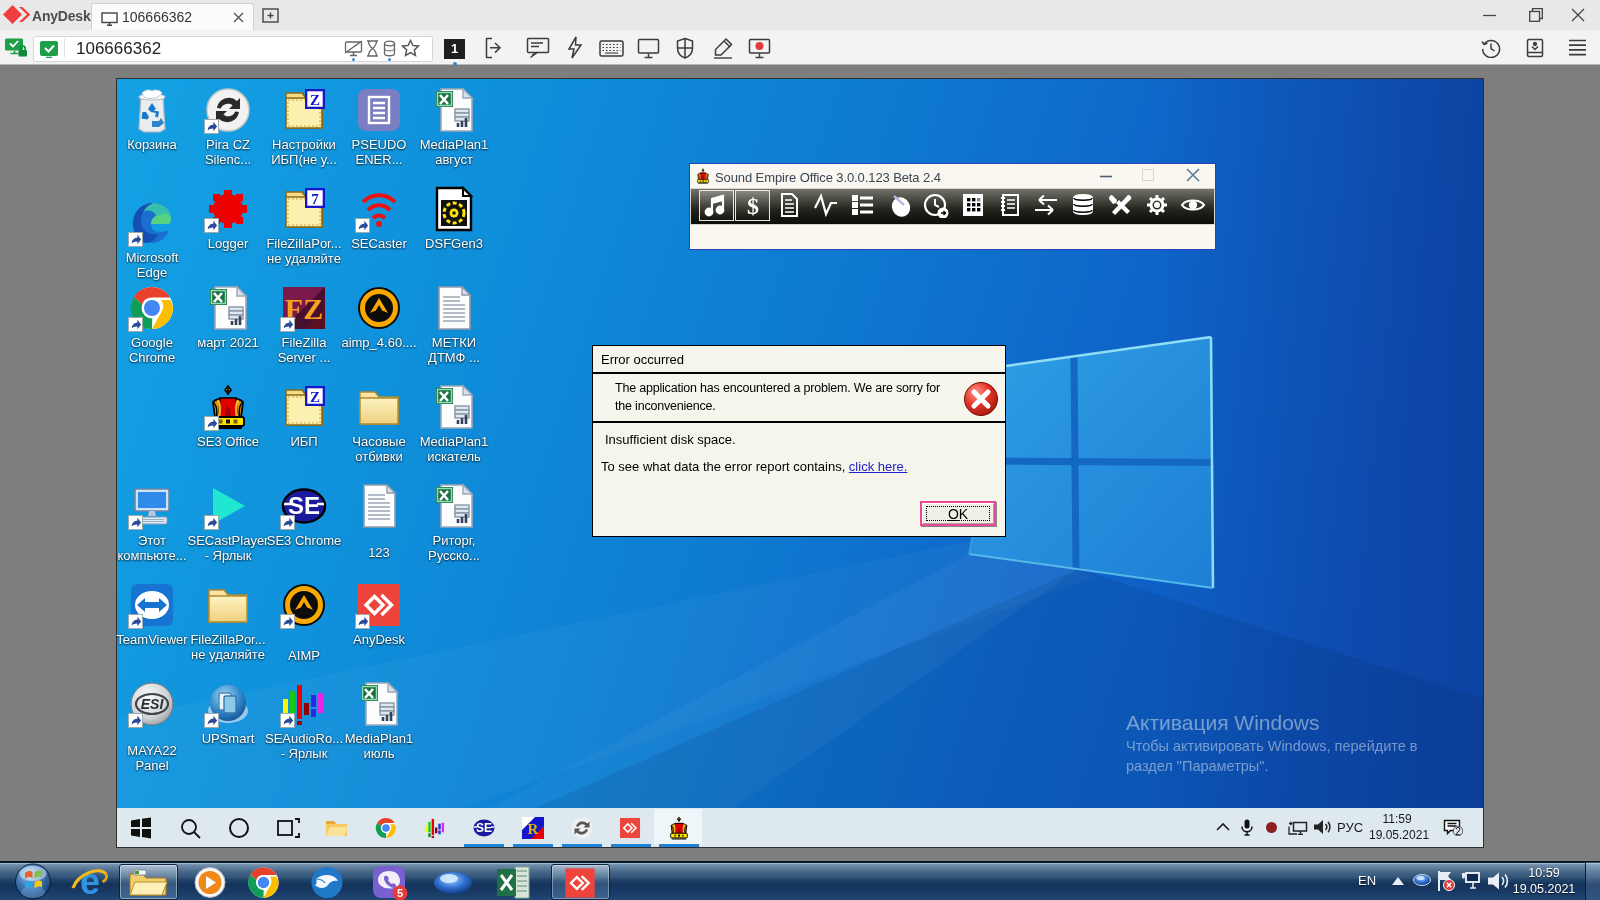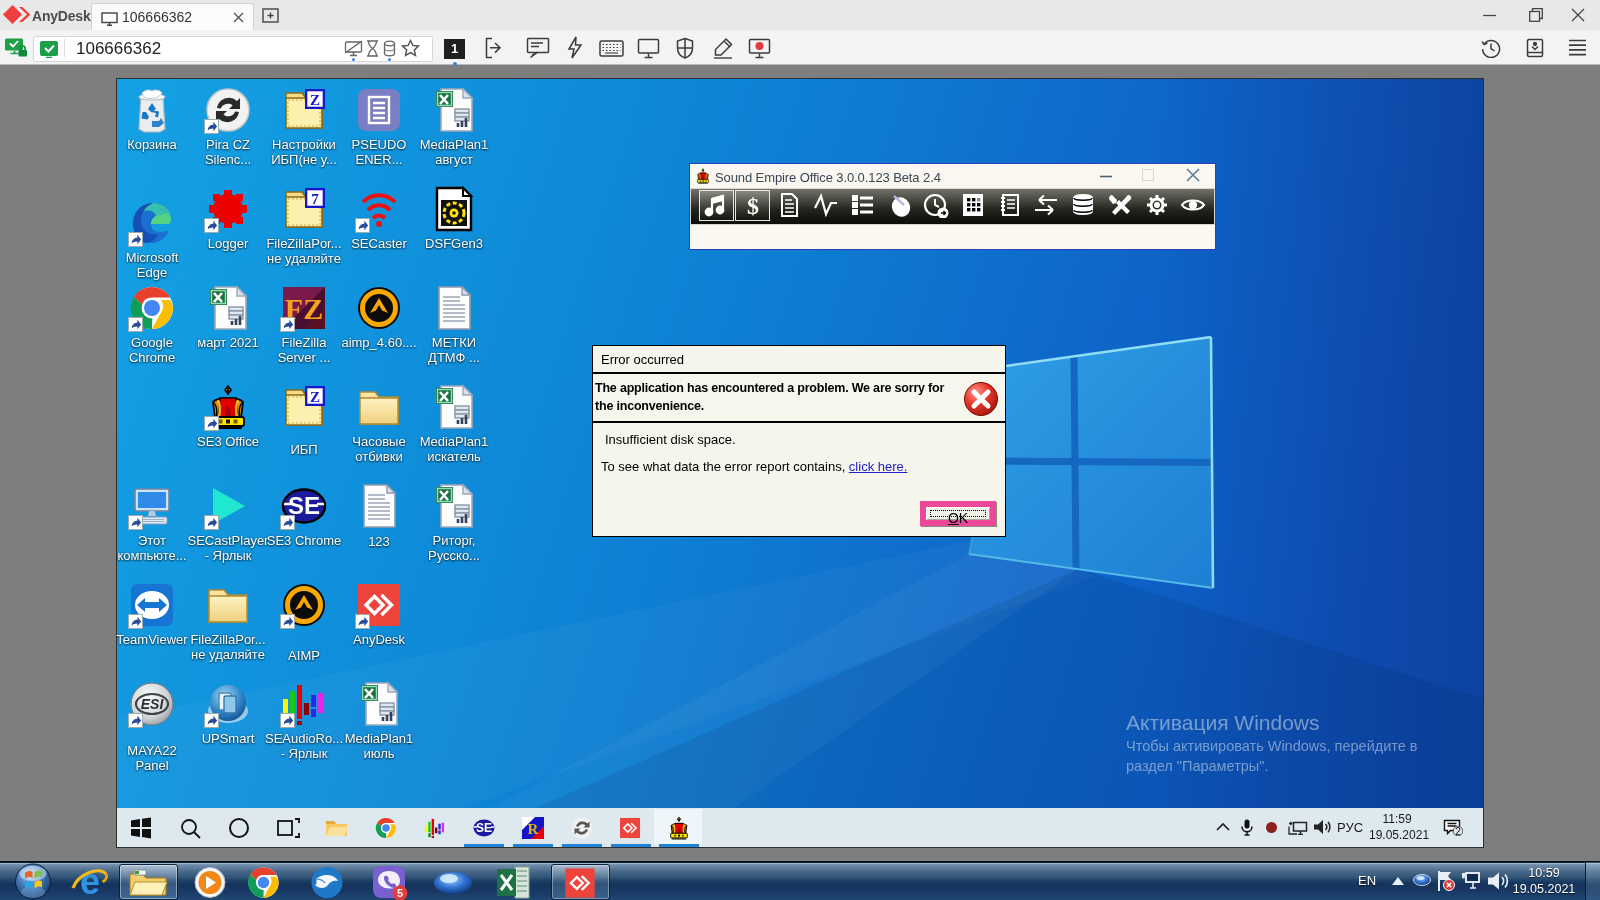--- a/index.html
+++ b/index.html
@@ -14,21 +14,21 @@
 .di{position:absolute;width:92px;display:flex;flex-direction:column;align-items:center}
 .ic{position:relative;width:46px;height:46px}
 .ic>svg.m{position:absolute;left:0;top:0}
 .ic>svg.sc{position:absolute;left:-1px;bottom:-1px}
 #sew{left:689px;top:163px;width:527px;height:87px;border:1px solid #2a3fb8;background:#f9f7ef}
 #sew .ttl{position:absolute;left:25px;top:6px;font-size:13px;letter-spacing:-0.1px;color:#3a4654}
 #setb{position:absolute;left:0;top:24px;width:525px;height:37px;background:linear-gradient(#72726a,#4a4a42 30%,#23231d 60%,#0c0c08);border:1px solid #d8d8d0}
 #seblk{position:absolute;left:0;top:61px;width:525px;height:24px;background:#000;color:#fff;font-weight:bold;font-size:17px;line-height:24px;padding-left:7px;letter-spacing:.2px}
 #errd{left:592px;top:345px;width:414px;height:192px;background:#f6f5eb;border:1px solid #000;font-size:13px;color:#000}
 #errp{position:absolute;left:0px;top:26px;width:412px;height:51px;border-top:2px solid #000;border-bottom:2px solid #000;background:#f7f6ec}
-#okbtn{position:absolute;left:327px;top:155px;width:76px;height:25px;background:#f1f0e6;border:6px solid #ec4899;box-shadow:inset 1px 1px 0 #fff,inset -1px -1px 0 #a9a89c,1px 1px 0 #8a8a84}
+#okbtn{position:absolute;left:327px;top:155px;width:76px;height:25px;background:#f1f0e6;border:2px solid #ec4899;box-shadow:inset 1px 1px 0 #fff,inset -1px -1px 0 #a9a89c,1px 1px 0 #8a8a84}
 #okfoc{position:absolute;left:4px;top:3px;right:4px;bottom:3px;border:1px dotted #000}
 #tb10{left:117px;top:808px;width:1366px;height:39px;background:#dde9ef}
 .u10{position:absolute;top:36px;height:3px;background:#1f83d8}
 #tb7{left:0;top:861px;width:1600px;height:39px;background:linear-gradient(#8ca9c2 0%,#51759c 6%,#29507c 20%,#173a63 45%,#102c50 55%,#143465 70%,#1c4271 100%);border-top:1px solid #060f1e}
 .tr10{position:absolute;color:#1a1a1a;font-size:12px}
 .w7t{color:#fff;text-shadow:0 1px 1px rgba(0,0,0,.7)}
 .wm{color:rgba(208,220,231,.55)}
 </style></head><body>
 
 <svg width="0" height="0" style="position:absolute">
@@ -562,21 +562,21 @@
       </svg>
     </div>
     <div class="lb" style="margin-top:4px">SE3 Office</div>
   </div>
 <div class="di" style="left:258px;top:384px">
     <div class="ic">
       <svg class="m" width="46" height="46">
         <use href="#s-folderZ"></use>
       </svg>
     </div>
-    <div class="lb" style="margin-top:12px">ИБП</div>
+    <div class="lb" style="margin-top:4px">ИБП</div>
   </div>
 <div class="di" style="left:333px;top:384px">
     <div class="ic">
       <svg class="m" width="46" height="46">
         <use href="#s-folder"></use>
       </svg>
     </div>
     <div class="lb" style="margin-top:4px">Часовые<br>отбивки</div>
   </div>
 <div class="di" style="left:408px;top:384px">
@@ -619,21 +619,21 @@
       </svg>
     </div>
     <div class="lb" style="margin-top:4px">SE3 Chrome</div>
   </div>
 <div class="di" style="left:333px;top:483px">
     <div class="ic">
       <svg class="m" width="46" height="46">
         <use href="#s-txtdoc"></use>
       </svg>
     </div>
-    <div class="lb" style="margin-top:5px">123</div>
+    <div class="lb" style="margin-top:16px">123</div>
   </div>
 <div class="di" style="left:408px;top:483px">
     <div class="ic">
       <svg class="m" width="46" height="46">
         <use href="#s-excel"></use>
       </svg>
     </div>
     <div class="lb" style="margin-top:4px">Риторг,<br>Русско...</div>
   </div>
 <div class="di" style="left:106px;top:582px">
@@ -808,21 +808,21 @@
       </svg>
 <svg class="abs" style="left:489px;top:3px" width="26" height="26" fill="none" stroke="#fff" stroke-width="2">
         <path d="M2 13c4-6 18-6 22 0-4 6-18 6-22 0z" stroke-width="2.2"></path>
         <circle cx="13" cy="13" r="3.2" fill="#fff"></circle>
       </svg>
 </div>
 </div>
 <div id="errd" class="abs">
 <div class="abs" style="left:8px;top:6px">Error occurred</div>
 <div id="errp">
-<div class="abs" style="left:2px;top:6px;width:368px;font-weight:bold;font-size:12.5px;letter-spacing:-0.2px;line-height:17.5px">The application has encountered a problem. We are sorry for<br>the inconvenience.</div>
+<div class="abs" style="left:22px;top:6px;width:368px;font-weight:normal;font-size:12.5px;letter-spacing:-0.2px;line-height:17.5px">The application has encountered a problem. We are sorry for<br>the inconvenience.</div>
 <svg class="abs" style="left:370px;top:7px" width="36" height="36">
         <circle cx="18" cy="18" r="16.5" fill="url(#gred)"></circle>
         <circle cx="18" cy="18" r="16.5" fill="none" stroke="#7a0c04" stroke-width="1"></circle>
         <path d="M11 11l14 14M25 11L11 25" stroke="#fff" stroke-width="5" stroke-linecap="round"></path>
       </svg>
 </div>
 <div class="abs" style="left:12px;top:86px">Insufficient disk space.</div>
 <div class="abs" style="left:8px;top:113px">To see what data the error report contains,&nbsp;<span style="color:#2222cc;text-decoration:underline">click here.</span></div>
 <div id="okbtn">
       <div id="okfoc"></div>

